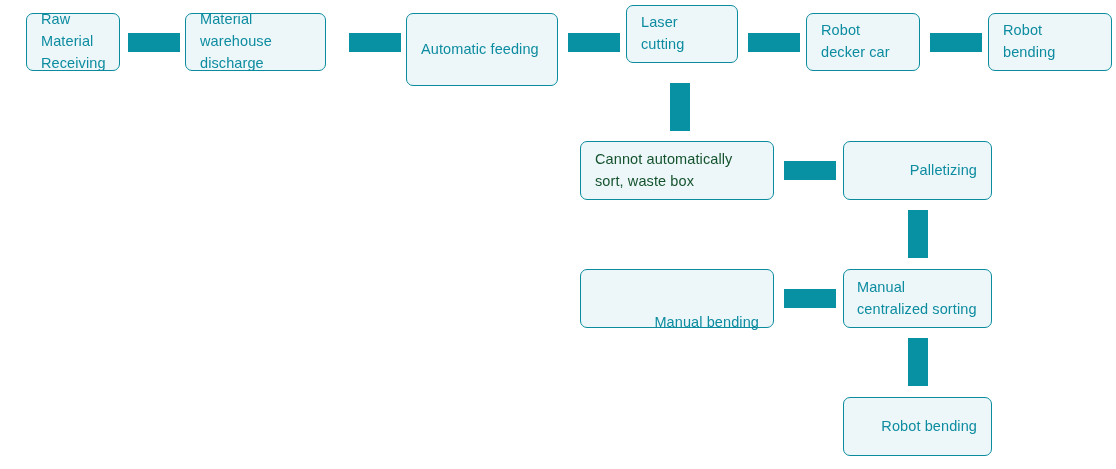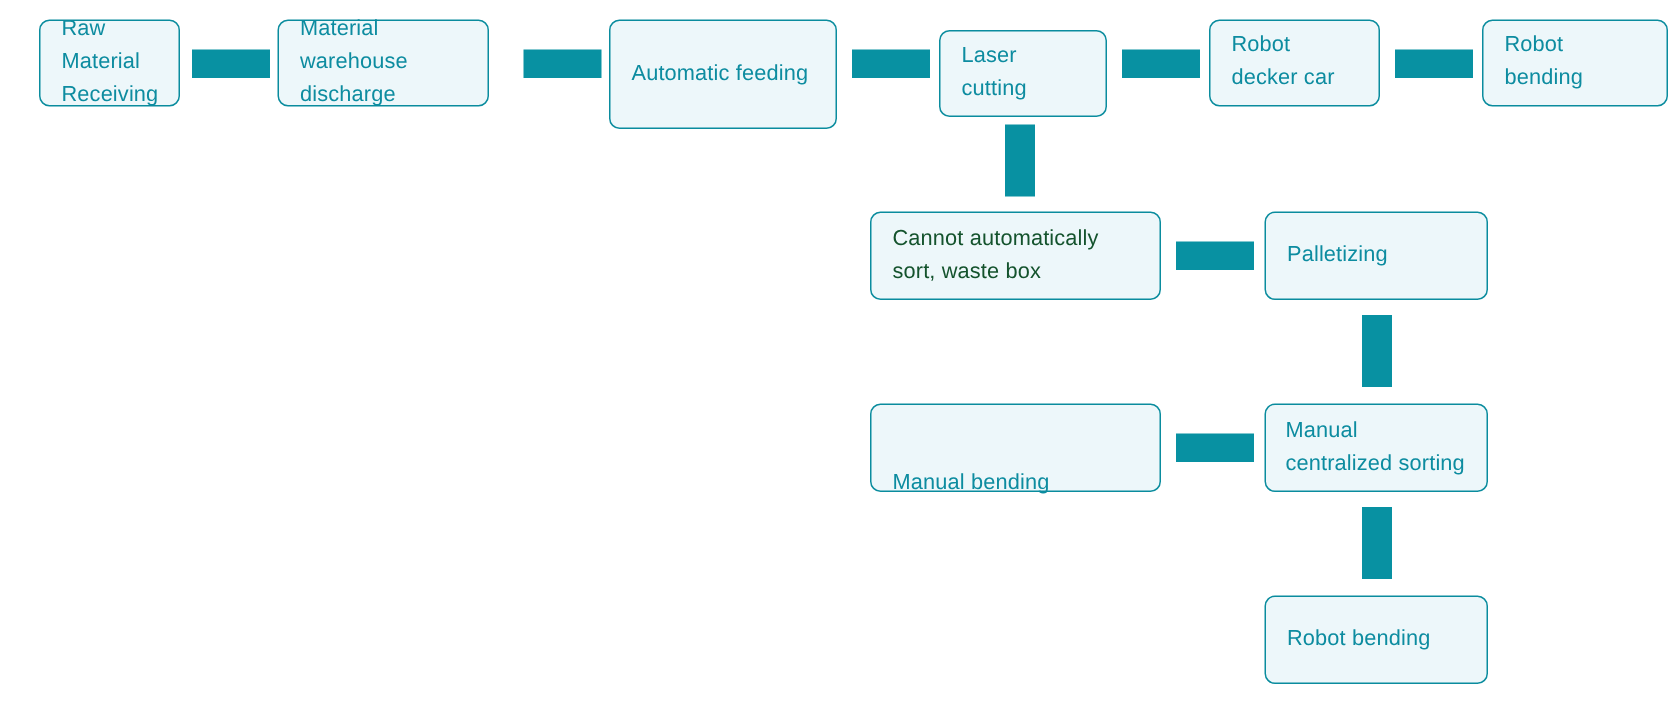--- a/index.html
+++ b/index.html
@@ -26,21 +26,21 @@
     padding: 0 14px;
   }
   .node .label {
     font-size: 14.5px;
     line-height: 1.5;
     color: #0d8ca0;
     font-family: "Liberation Sans", sans-serif;
     letter-spacing: 0.1px;
   }
   .node.center {
-    justify-content: flex-start;
+    justify-content: flex-end;
   }
   .node.center .label {
     text-align: center;
   }
   .connector {
     position: absolute;
     background: #0891a2;
   }
 </style>
 </head>
@@ -59,21 +59,21 @@
     <div class="connector" style="left: 908px; top: 338px; width: 20px; height: 48px; background: rgb(8, 145, 162);"></div>
     <div class="node" style="left: 3px; top: 13px; width: 94px; height: 58px; background: rgb(237, 247, 250); border-color: rgb(10, 140, 158); margin-left: 23px;">
       <span class="label" style="color: rgb(13, 140, 160);">Raw Material Receiving</span>
     </div>
     <div class="node" style="left: 185px; top: 13px; width: 141px; height: 58px; background: rgb(237, 247, 250); border-color: rgb(10, 140, 158);">
       <span class="label" style="color: rgb(13, 140, 160);">Material warehouse discharge</span>
     </div>
     <div class="node" style="left: 406px; top: 13px; width: 152px; height: 73px; background: rgb(237, 247, 250); border-color: rgb(10, 140, 158);">
       <span class="label" style="color: rgb(13, 140, 160);">Automatic feeding</span>
     </div>
-    <div class="node" style="left: 626px; top: 20px; width: 112px; height: 58px; background: rgb(237, 247, 250); border-color: rgb(10, 140, 158);">
+    <div class="node" style="left: 626px; top: 5px; width: 112px; height: 58px; background: rgb(237, 247, 250); border-color: rgb(10, 140, 158);">
       <span class="label" style="color: rgb(13, 140, 160);">Laser cutting</span>
     </div>
     <div class="node" style="left: 806px; top: 13px; width: 114px; height: 58px; background: rgb(237, 247, 250); border-color: rgb(10, 140, 158);">
       <span class="label" style="color: rgb(13, 140, 160);">Robot decker car</span>
     </div>
     <div class="node" style="left: 988px; top: 13px; width: 124px; height: 58px; background: rgb(237, 247, 250); border-color: rgb(10, 140, 158);">
       <span class="label" style="color: rgb(13, 140, 160);">Robot bending</span>
     </div>
     <div class="node" style="left: 580px; top: 141px; width: 194px; height: 59px; background: rgb(237, 247, 250); border-color: rgb(10, 140, 158);">
       <span class="label" style="color: #14532d;">Cannot automatically sort, waste box</span>

